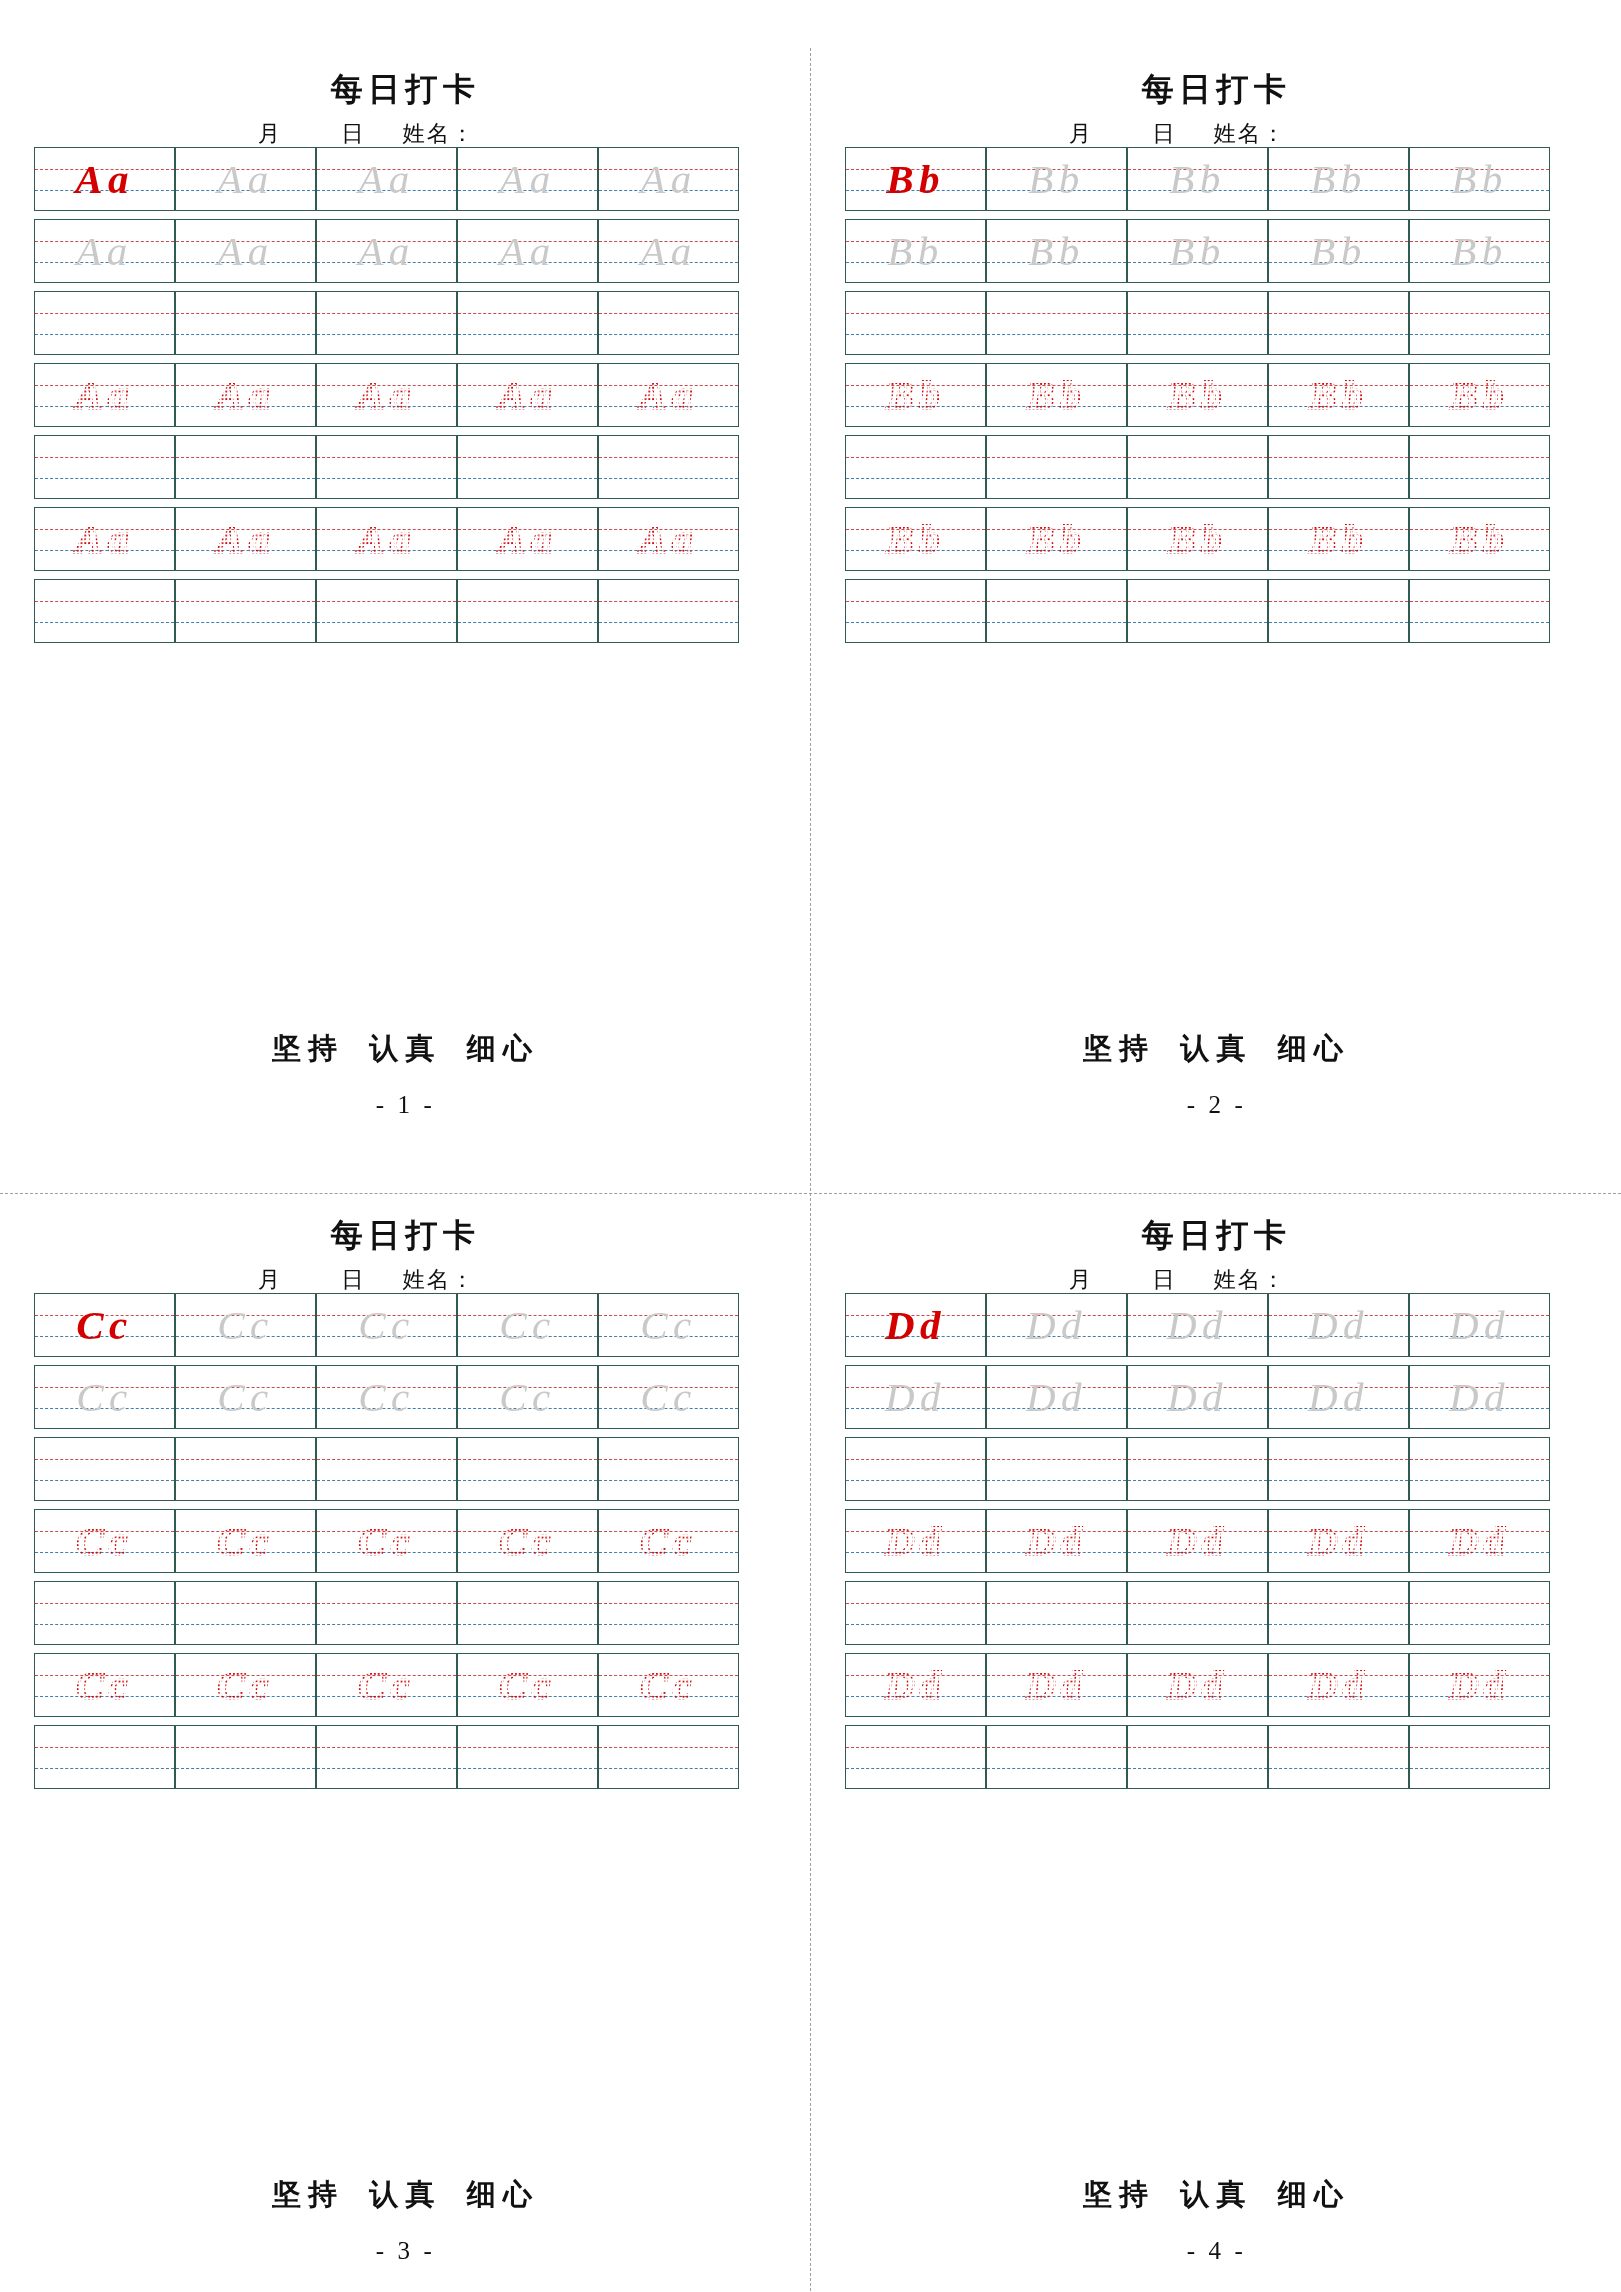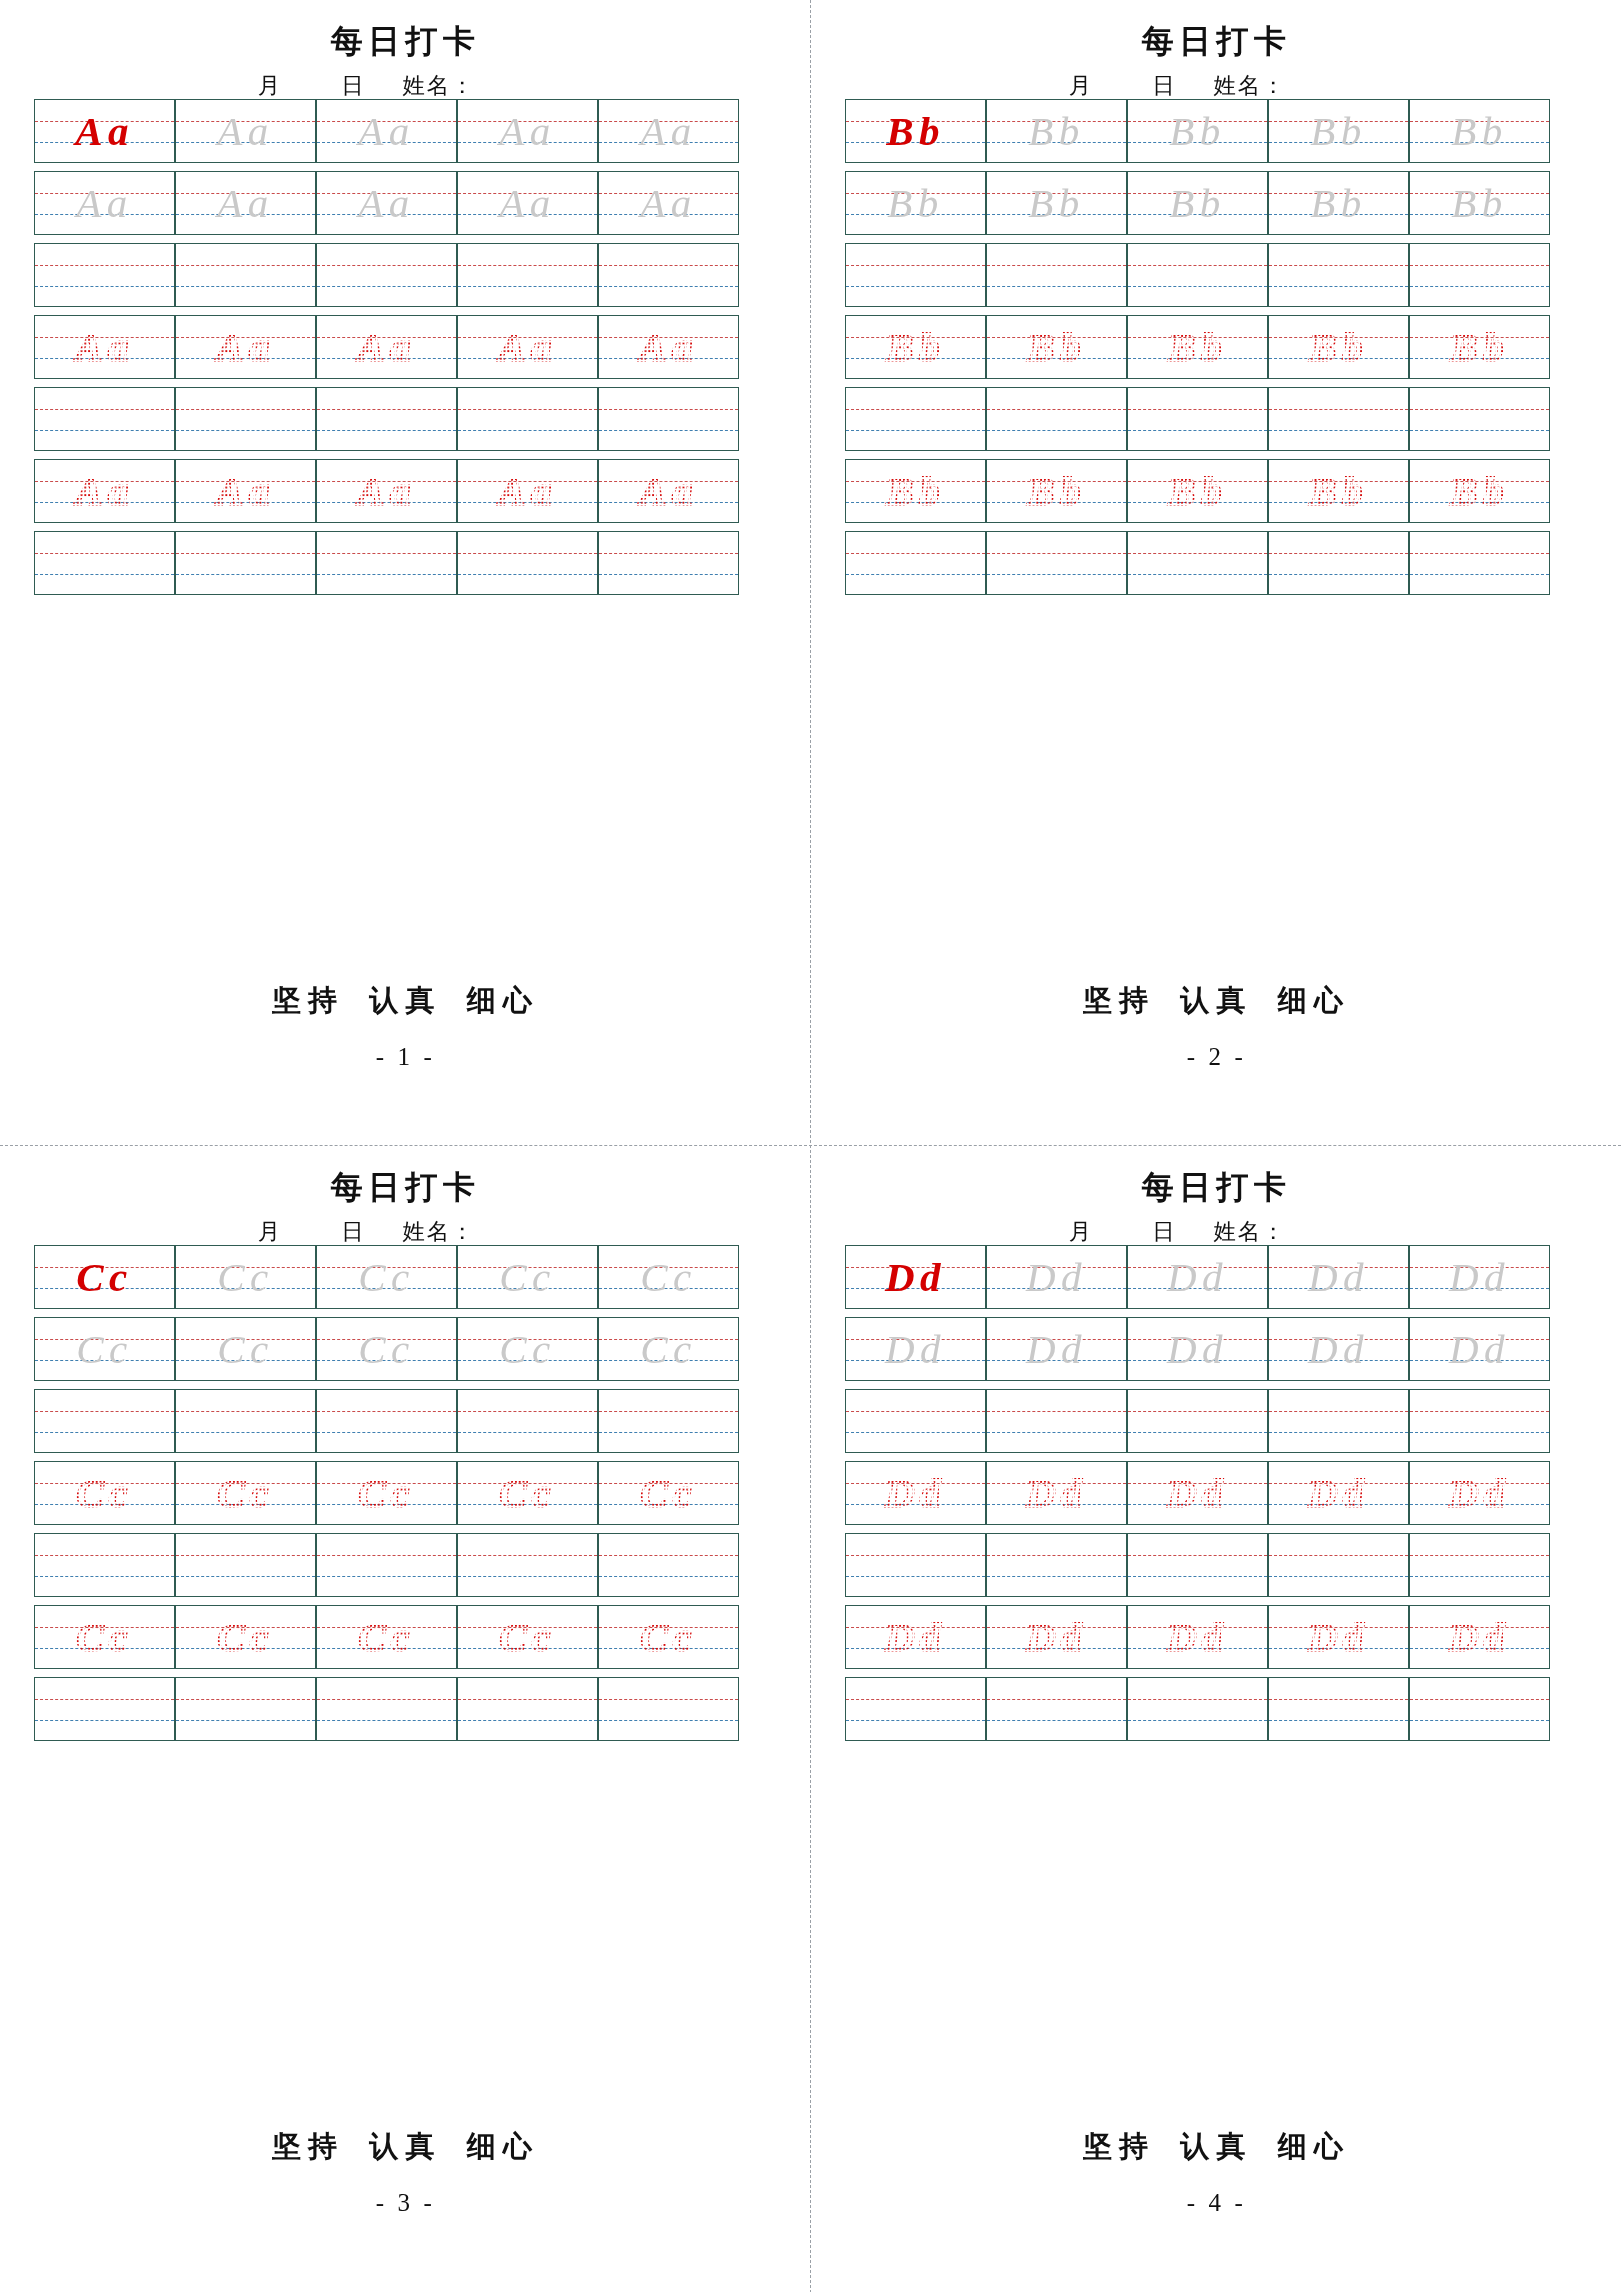--- a/index.html
+++ b/index.html
@@ -1,17 +1,17 @@
 <!DOCTYPE html>
 <html style="font-size:14.3px"><head>
 <meta charset="utf-8">
 <style>
   html,body{margin:0;padding:0;background:#ffffff;}
   body{width:1621px;height:2293px;font-family:"Liberation Serif",serif;color:#111;overflow:hidden;}
-  .sheet{position:relative;width:1621px;height:2020px;box-sizing:border-box;}
+  .sheet{position:relative;width:1621px;height:2020px;box-sizing:border-box;margin-top:48px;}
 
   
   .cut-v{position:absolute;left:810px;top:0;width:0;height:2293px;border-left:1.8px dashed #9aa0a6;}
   .cut-h{position:absolute;left:0;top:1145px;width:1621px;height:0;border-top:1.8px dashed #9aa0a6;}
 
   .page{position:absolute;width:811px;height:1146px;box-sizing:border-box;}
   .p1{left:0;top:0}.p2{left:811px;top:0}.p3{left:0;top:1146px}.p4{left:811px;top:1146px}
 
   .page-inner{position:absolute;left:0;top:0;width:811px;height:1146px;}
 

